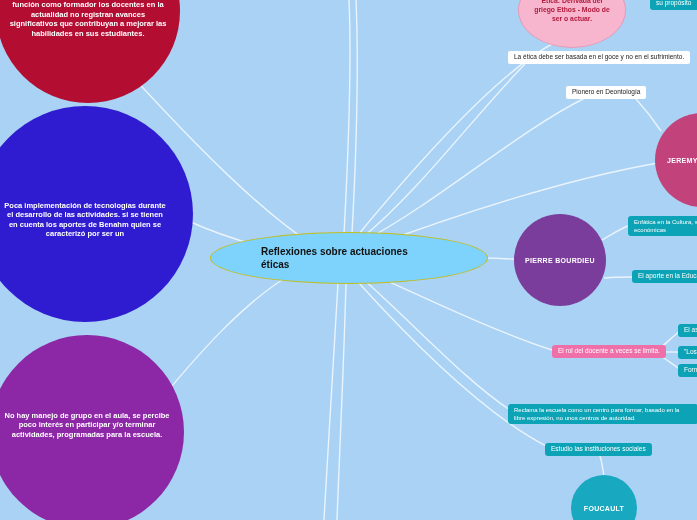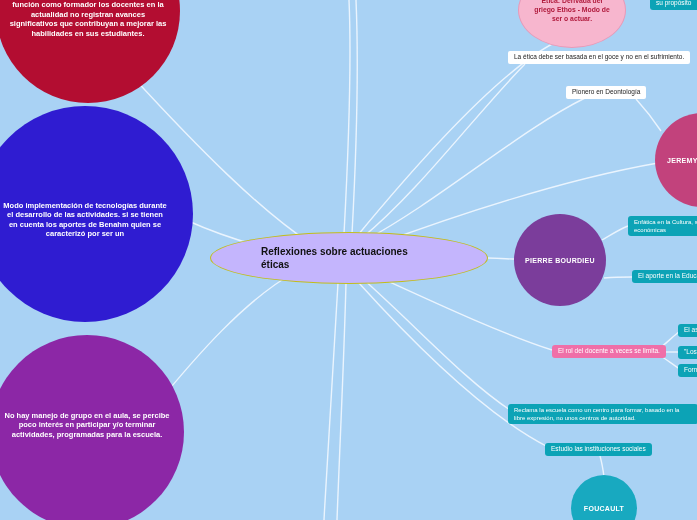--- a/index.html
+++ b/index.html
@@ -16,21 +16,21 @@
   .circle{position:absolute;border-radius:50%;}
   .circle .ctext{
     position:absolute;color:#ffffff;font-weight:bold;
     font-size:7.5px;line-height:1.25;text-align:center;
   }
   .name-circle{display:flex;align-items:center;justify-content:center;
     color:#fff;font-weight:bold;font-size:7px;letter-spacing:.3px;text-align:center;}
 
   .center-node{
     position:absolute;left:210px;top:232px;width:278px;height:52px;
-    background:#c4b5fd;border:1px solid #c2bd1c;border-radius:50%;
+    background:#7dd3fc;border:1px solid #c2bd1c;border-radius:50%;
     display:flex;align-items:center;box-sizing:border-box;
   }
   .center-node .label{
     padding-left:50px;width:160px;
     font-size:10px;font-weight:bold;color:#111;line-height:1.3;text-align:left;
   }
 
   .bubble{
     position:absolute;left:518px;top:-28px;width:108px;height:76px;
     background:#f7b6ce;border:1px solid #e79ab8;border-radius:50%;box-sizing:border-box;
@@ -83,21 +83,21 @@
     <path d="M362 278 C 420 330, 465 380, 510 410"></path>
     <path d="M358 282 C 415 345, 485 415, 548 447"></path>
     <path d="M600 456 C 602 463, 603 469, 604 477"></path>
   </svg>
 
   <div class="circle" style="left:-4px;top:-81px;width:184px;height:184px;background:#b30d31;">
     <div class="ctext" style="top:72px;left:10px;right:10px;">el rol que representa en la sociedad ante su función como formador los docentes en la actualidad  no registran avances significativos que contribuyan a mejorar las habilidades en sus estudiantes.</div>
   </div>
 
   <div class="circle" style="left:-23px;top:106px;width:216px;height:216px;background:#2f1cd1;">
-    <div class="ctext" style="top:95px;left:25px;right:25px;">Modo implementación de tecnologías durante el desarrollo de las actividades. si se tienen en cuenta los aportes de Benahm quien se caracterizó por ser un</div>
+    <div class="ctext" style="top:95px;left:25px;right:25px;">Poca implementación de tecnologías durante el desarrollo de las actividades. si se tienen en cuenta los aportes de Benahm quien se caracterizó por ser un</div>
   </div>
 
   <div class="circle" style="left:-10px;top:335px;width:194px;height:194px;background:#8c27a6;">
     <div class="ctext" style="top:76px;left:14px;right:14px;">No hay manejo de grupo en el aula, se percibe poco interés en participar y/o terminar actividades, programadas para la escuela.</div>
   </div>
 
   <div class="center-node">
     <div class="label">Reflexiones sobre actuaciones éticas</div>
   </div>
 

